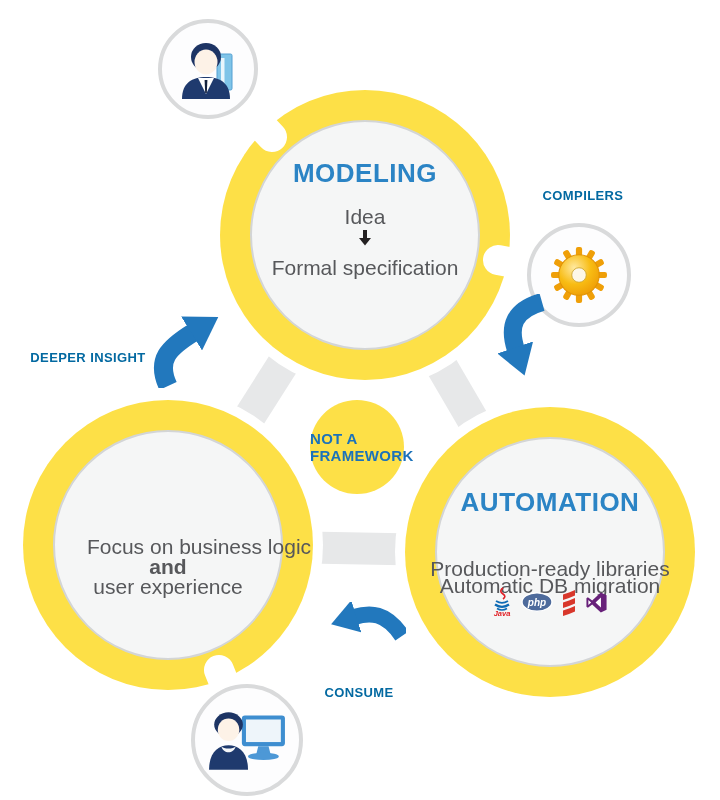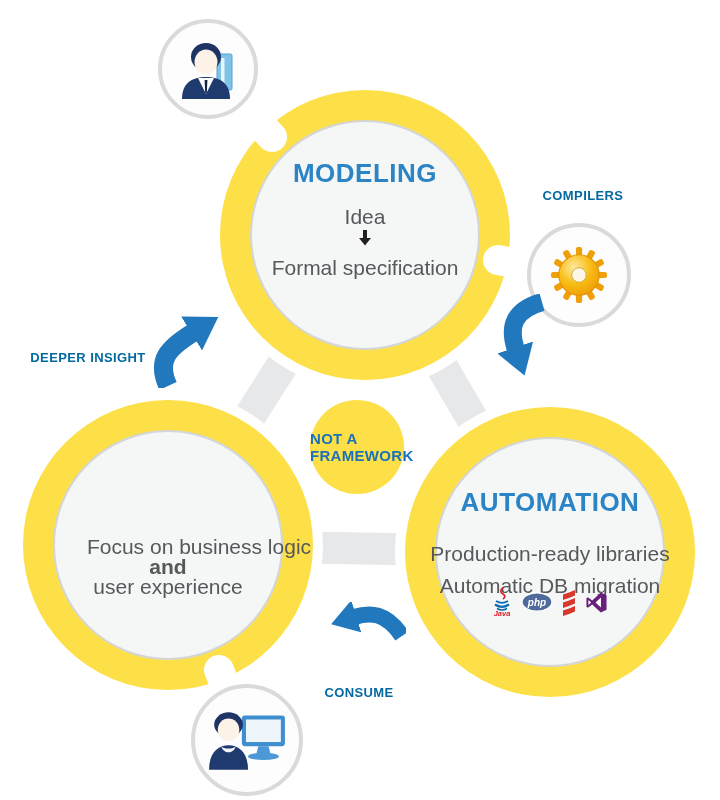--- a/index.html
+++ b/index.html
@@ -75,21 +75,21 @@
     <div class="inner"></div>
     <div class="node-text" style="top:137px;padding-left:31px;">Focus on business logic</div>
     <div class="node-text" style="top:157px;font-weight:bold;">and</div>
     <div class="node-text" style="top:177px;">user experience</div>
   </div>
 
   <div class="disk" style="left:405px;top:407px;">
     <div class="inner"></div>
     <div class="node-title" style="top:80px;">AUTOMATION</div>
     <div class="node-text" style="top:129px;margin-top:40px;">Automatic DB migration</div>
-    <div class="node-text" style="top:137px;">Production-ready libraries</div>
+    <div class="node-text" style="top:152px;">Production-ready libraries</div>
     <div class="logos-row">
 
       <svg width="20" height="30" viewBox="0 0 20 30">
         <path d="M11,1 c-3,2 -3,4 0,6 c2.5,1.7 2.5,3.3 0,5" stroke="#e01e24" stroke-width="1.6" fill="none"></path>
         <path d="M4,14 c4,2.5 8,2.5 12,0" stroke="#0e6bb5" stroke-width="1.8" fill="none"></path>
         <path d="M3,17.5 c4.5,3 9.5,3 14,0" stroke="#0e6bb5" stroke-width="2.2" fill="none"></path>
         <path d="M5,21.5 c3.3,2 6.7,2 10,0" stroke="#0e6bb5" stroke-width="1.6" fill="none"></path>
         <text x="10" y="29" text-anchor="middle" font-size="7.5" font-weight="bold" font-style="italic" fill="#e01e24">Java</text>
       </svg>
 

